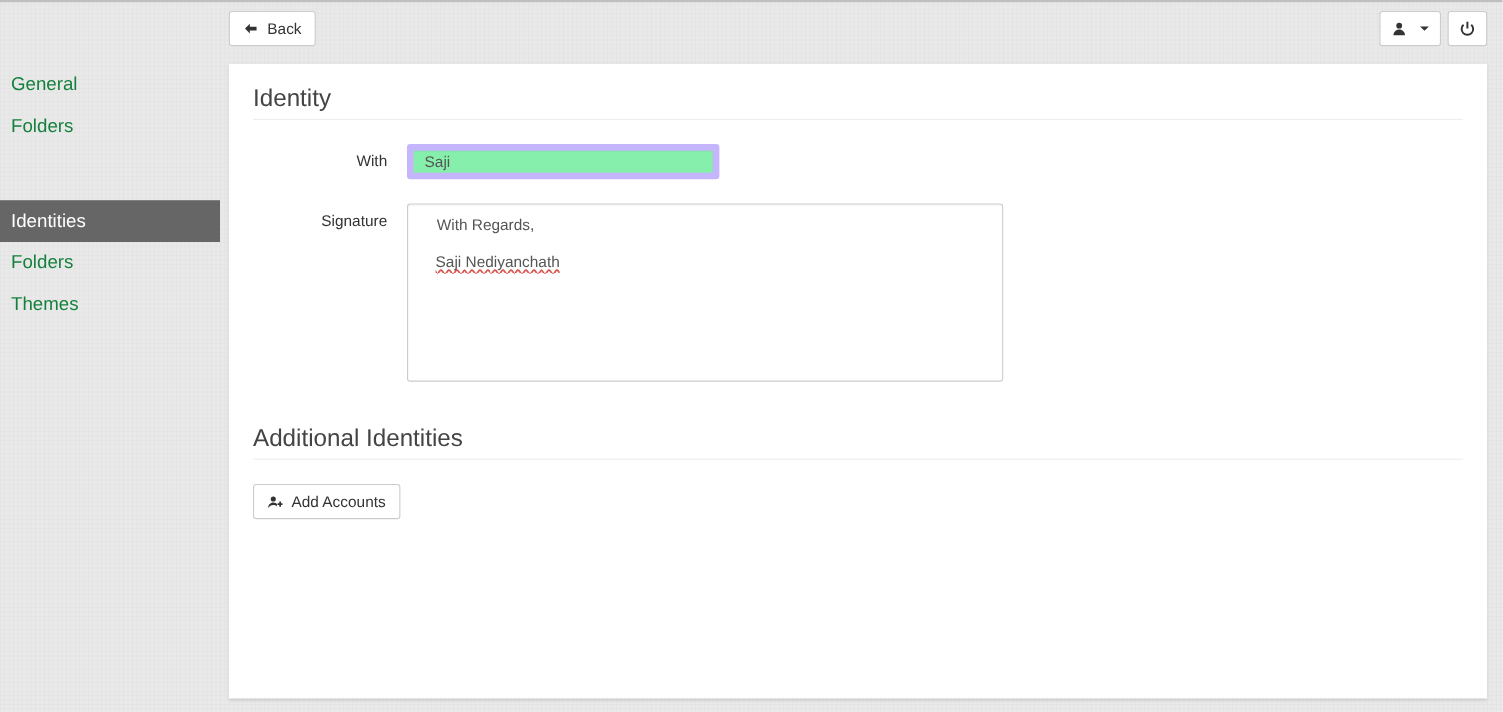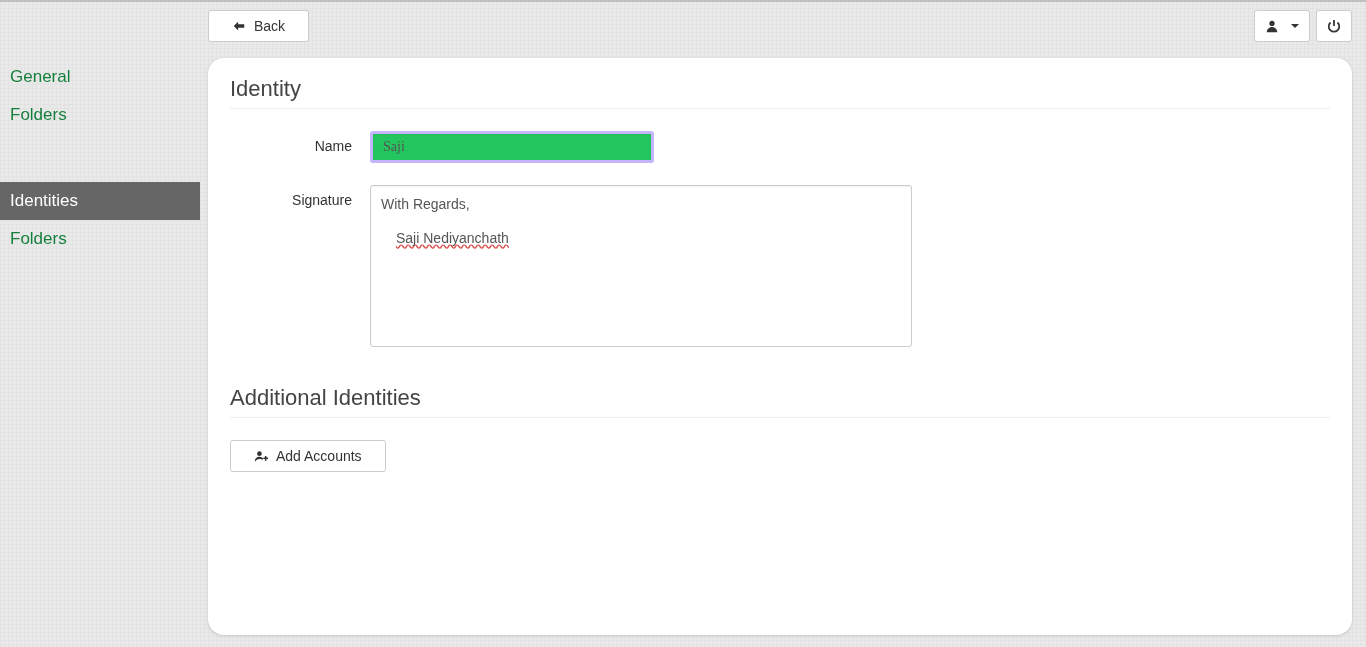--- a/index.html
+++ b/index.html
@@ -27,21 +27,21 @@
   
   .top-bar {
     position: relative;
     height: 48px;
     padding: 8px 14px 0 208px;
   }
   .btn {
     display: inline-flex;
     align-items: center;
     gap: 8px;
-    padding: 6px 23px;
+    padding: 6px 12px;
     font-size: 14px;
     line-height: 1.42857143;
     color: #333;
     background-color: #fff;
     border: 1px solid #ccc;
     border-radius: 3px;
     cursor: pointer;
     user-select: none;
     height: 32px;
   }
@@ -84,21 +84,21 @@
   }
 
   
   .content {
     position: absolute;
     left: 208px;
     right: 14px;
     top: 56px;
     bottom: 12px;
     background: #fff;
-    border-radius: 16px;
+    border-radius: 0;
     box-shadow: 0 1px 3px rgba(0,0,0,0.15);
     padding: 18px 22px;
     overflow: auto;
   }
   .section-title {
     font-size: 22px;
     font-weight: 400;
     color: #444;
     margin: 0 0 6px 0;
   }
@@ -115,41 +115,41 @@
   }
   .form-label {
     width: 140px;
     text-align: right;
     padding-right: 18px;
     padding-top: 7px;
     font-size: 14px;
     color: #333;
   }
   .form-control {
-    font-family: Liberation Serif, serif;
+    font-family: Liberation Sans, sans-serif;
     font-size: 14px;
     color: #555;
-    background: #22c55e;
-    border: 3px solid #c4b5fd;
+    background: #86efac;
+    border: 6px solid #c4b5fd;
     border-radius: 3px;
     padding: 6px 10px;
     box-shadow: inset 0 1px 1px rgba(0,0,0,0.05);
   }
   .input-name { width: 284px; height: 32px; }
   .sig-box {
     width: 542px;
     min-height: 162px;
     border: 1px solid #ccc;
     border-radius: 3px;
     padding: 10px 10px;
     box-shadow: inset 0 1px 1px rgba(0,0,0,0.05);
     font-size: 14px;
     color: #555;
   }
-  .sig-line1 { margin: 0 0 18px 0; }
+  .sig-line1 { margin: 0 0 18px 16px; }
   .sig-line2 { margin: 15px; }
   .spellerr {
     text-decoration: underline wavy #d9534f;
     text-decoration-skip-ink: none;
   }
 
   .section2 { margin-top: 38px; }
 
   svg { display: block; }
 </style>
@@ -195,29 +195,32 @@
     </div>
     <div class="sidebar-item">
       <span>Folders</span>
     </div>
     <div class="sidebar-item active">
       <span>Identities</span>
     </div>
     <div class="sidebar-item">
       <span>Folders</span>
     </div>
+    <div class="sidebar-item">
+      <span>Themes</span>
+    </div>
   </div>
 
   <div class="content">
 
     <h2 class="section-title">Identity</h2>
     <hr class="hr">
 
     <div class="form-row">
-      <div class="form-label">Name</div>
+      <div class="form-label">With</div>
       <input type="text" class="form-control input-name" value="Saji" style="">
     </div>
 
     <div class="form-row">
       <div class="form-label">Signature</div>
       <div class="sig-box" contenteditable="true" style="">
         <p class="sig-line1">With Regards,</p>
         <p class="sig-line2">
           <span class="spellerr">Saji Nediyanchath</span>
         </p>

